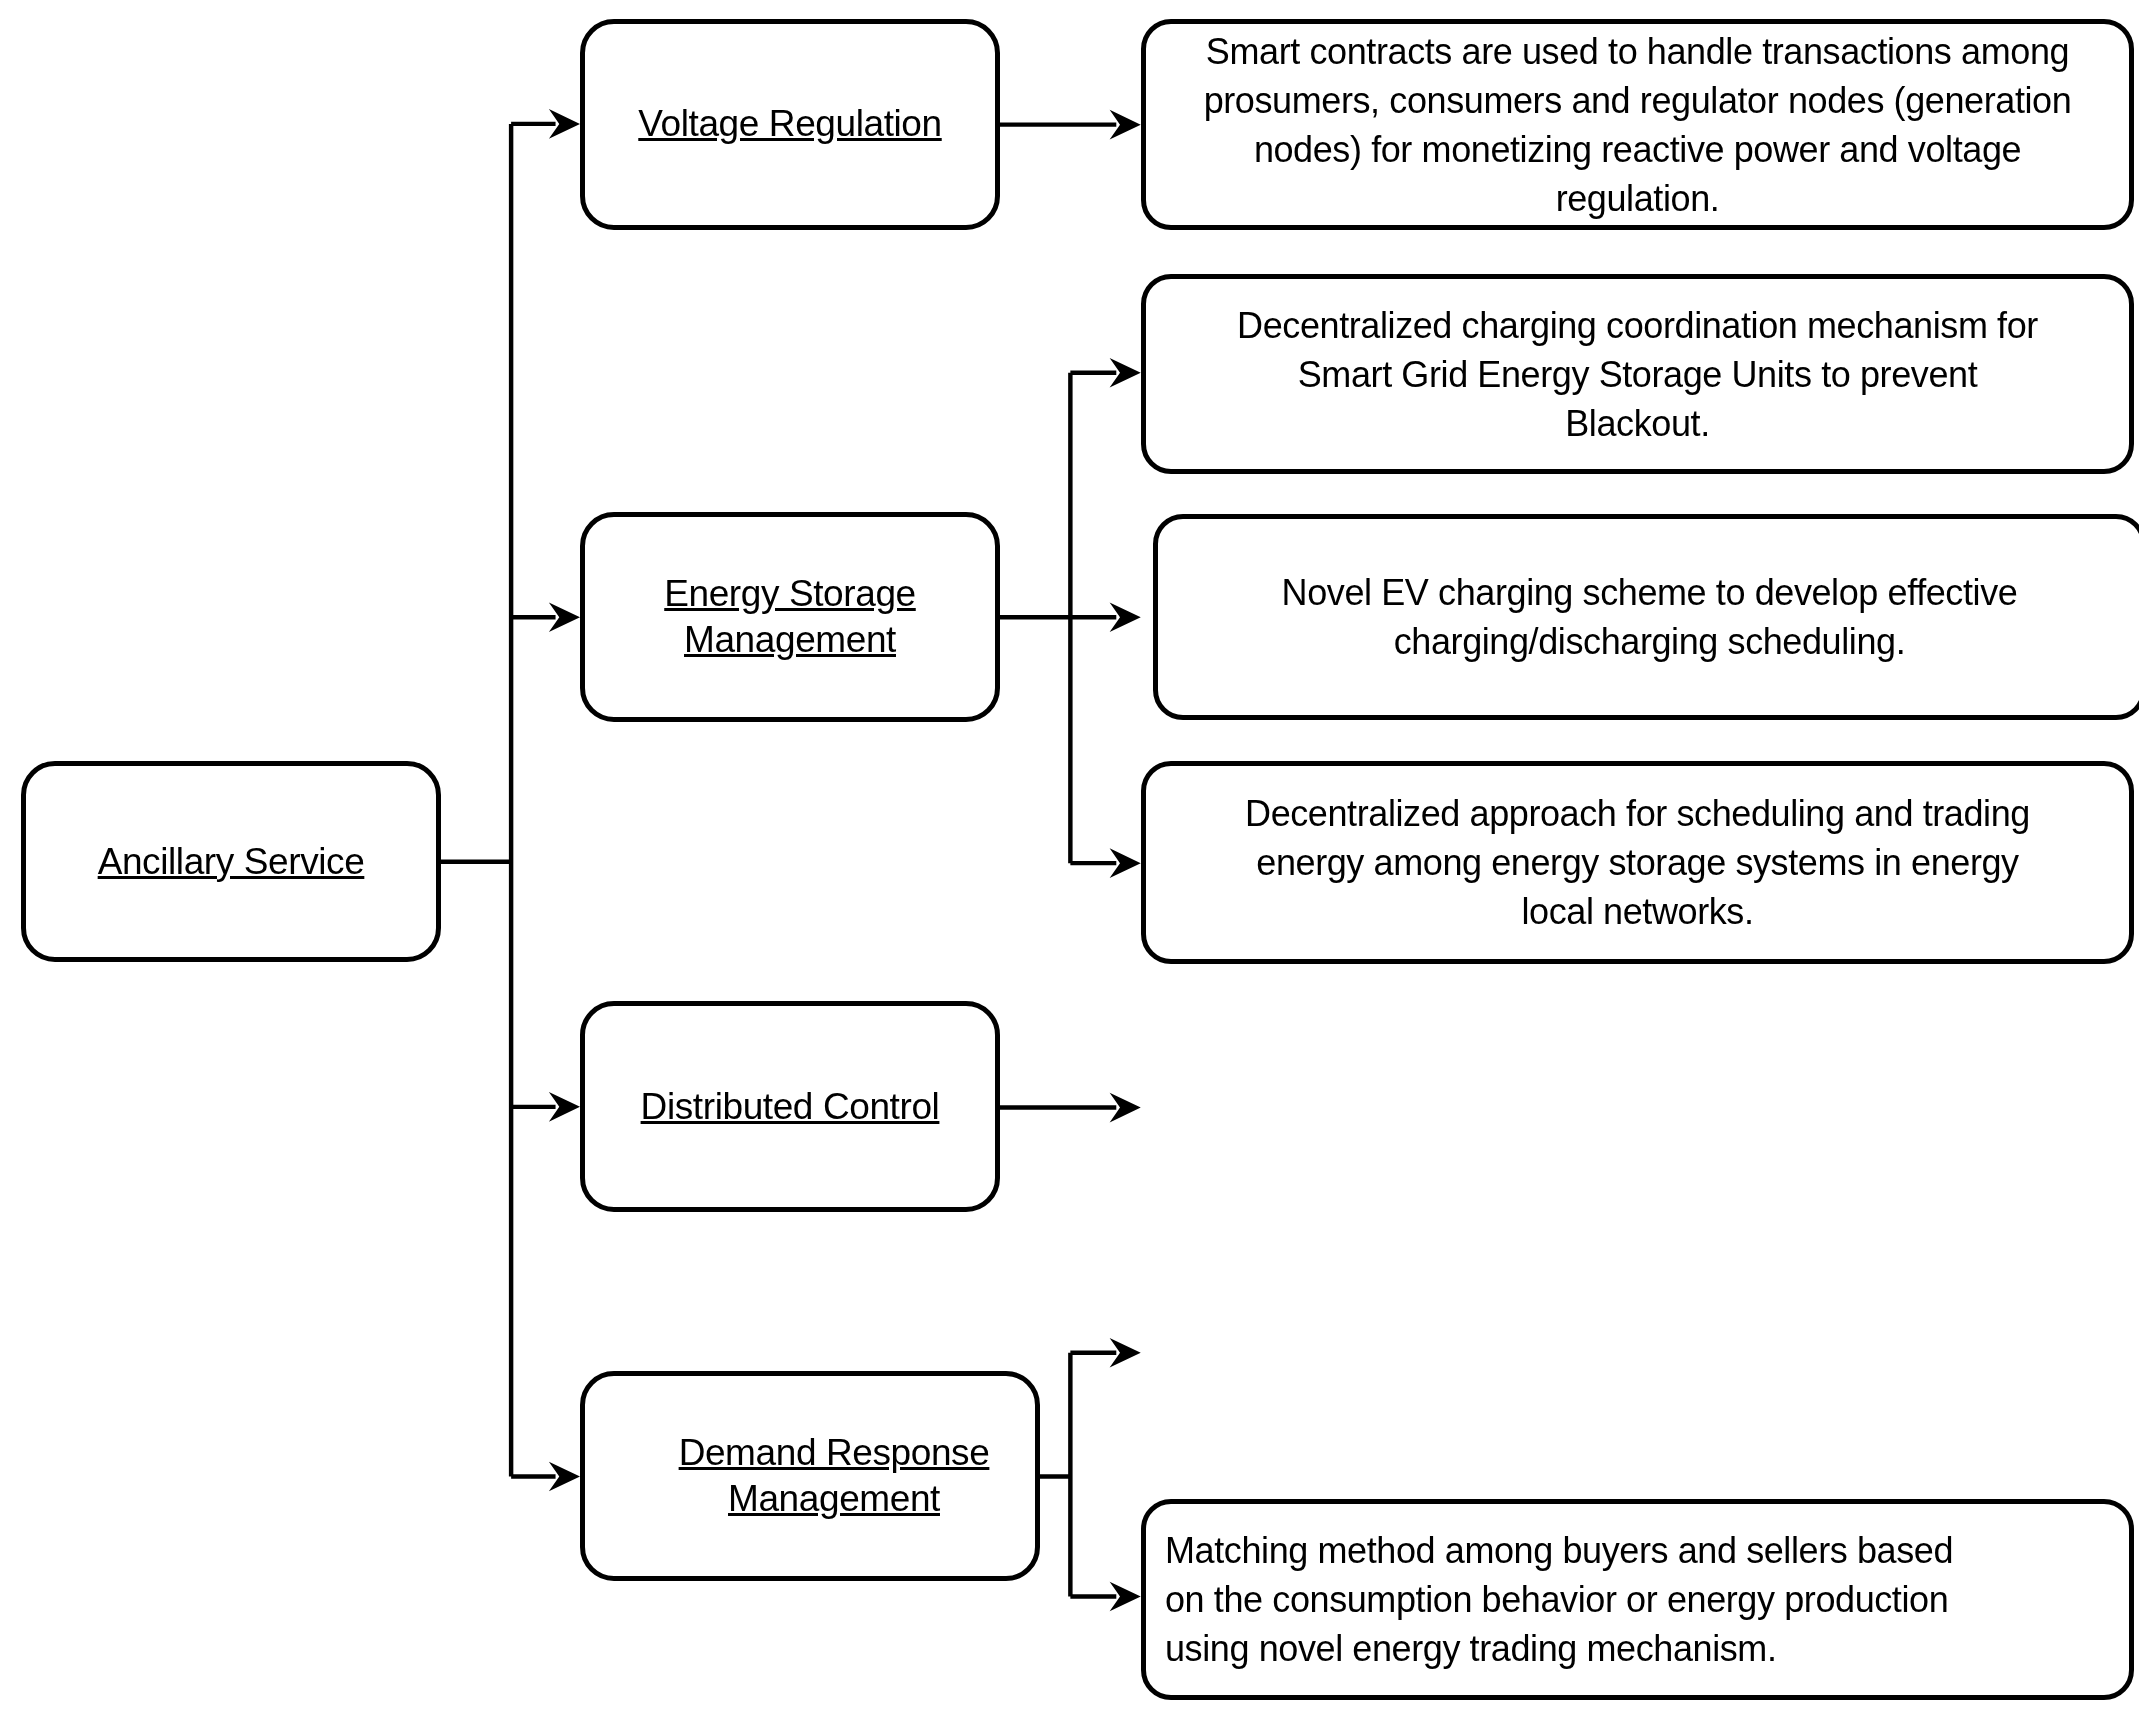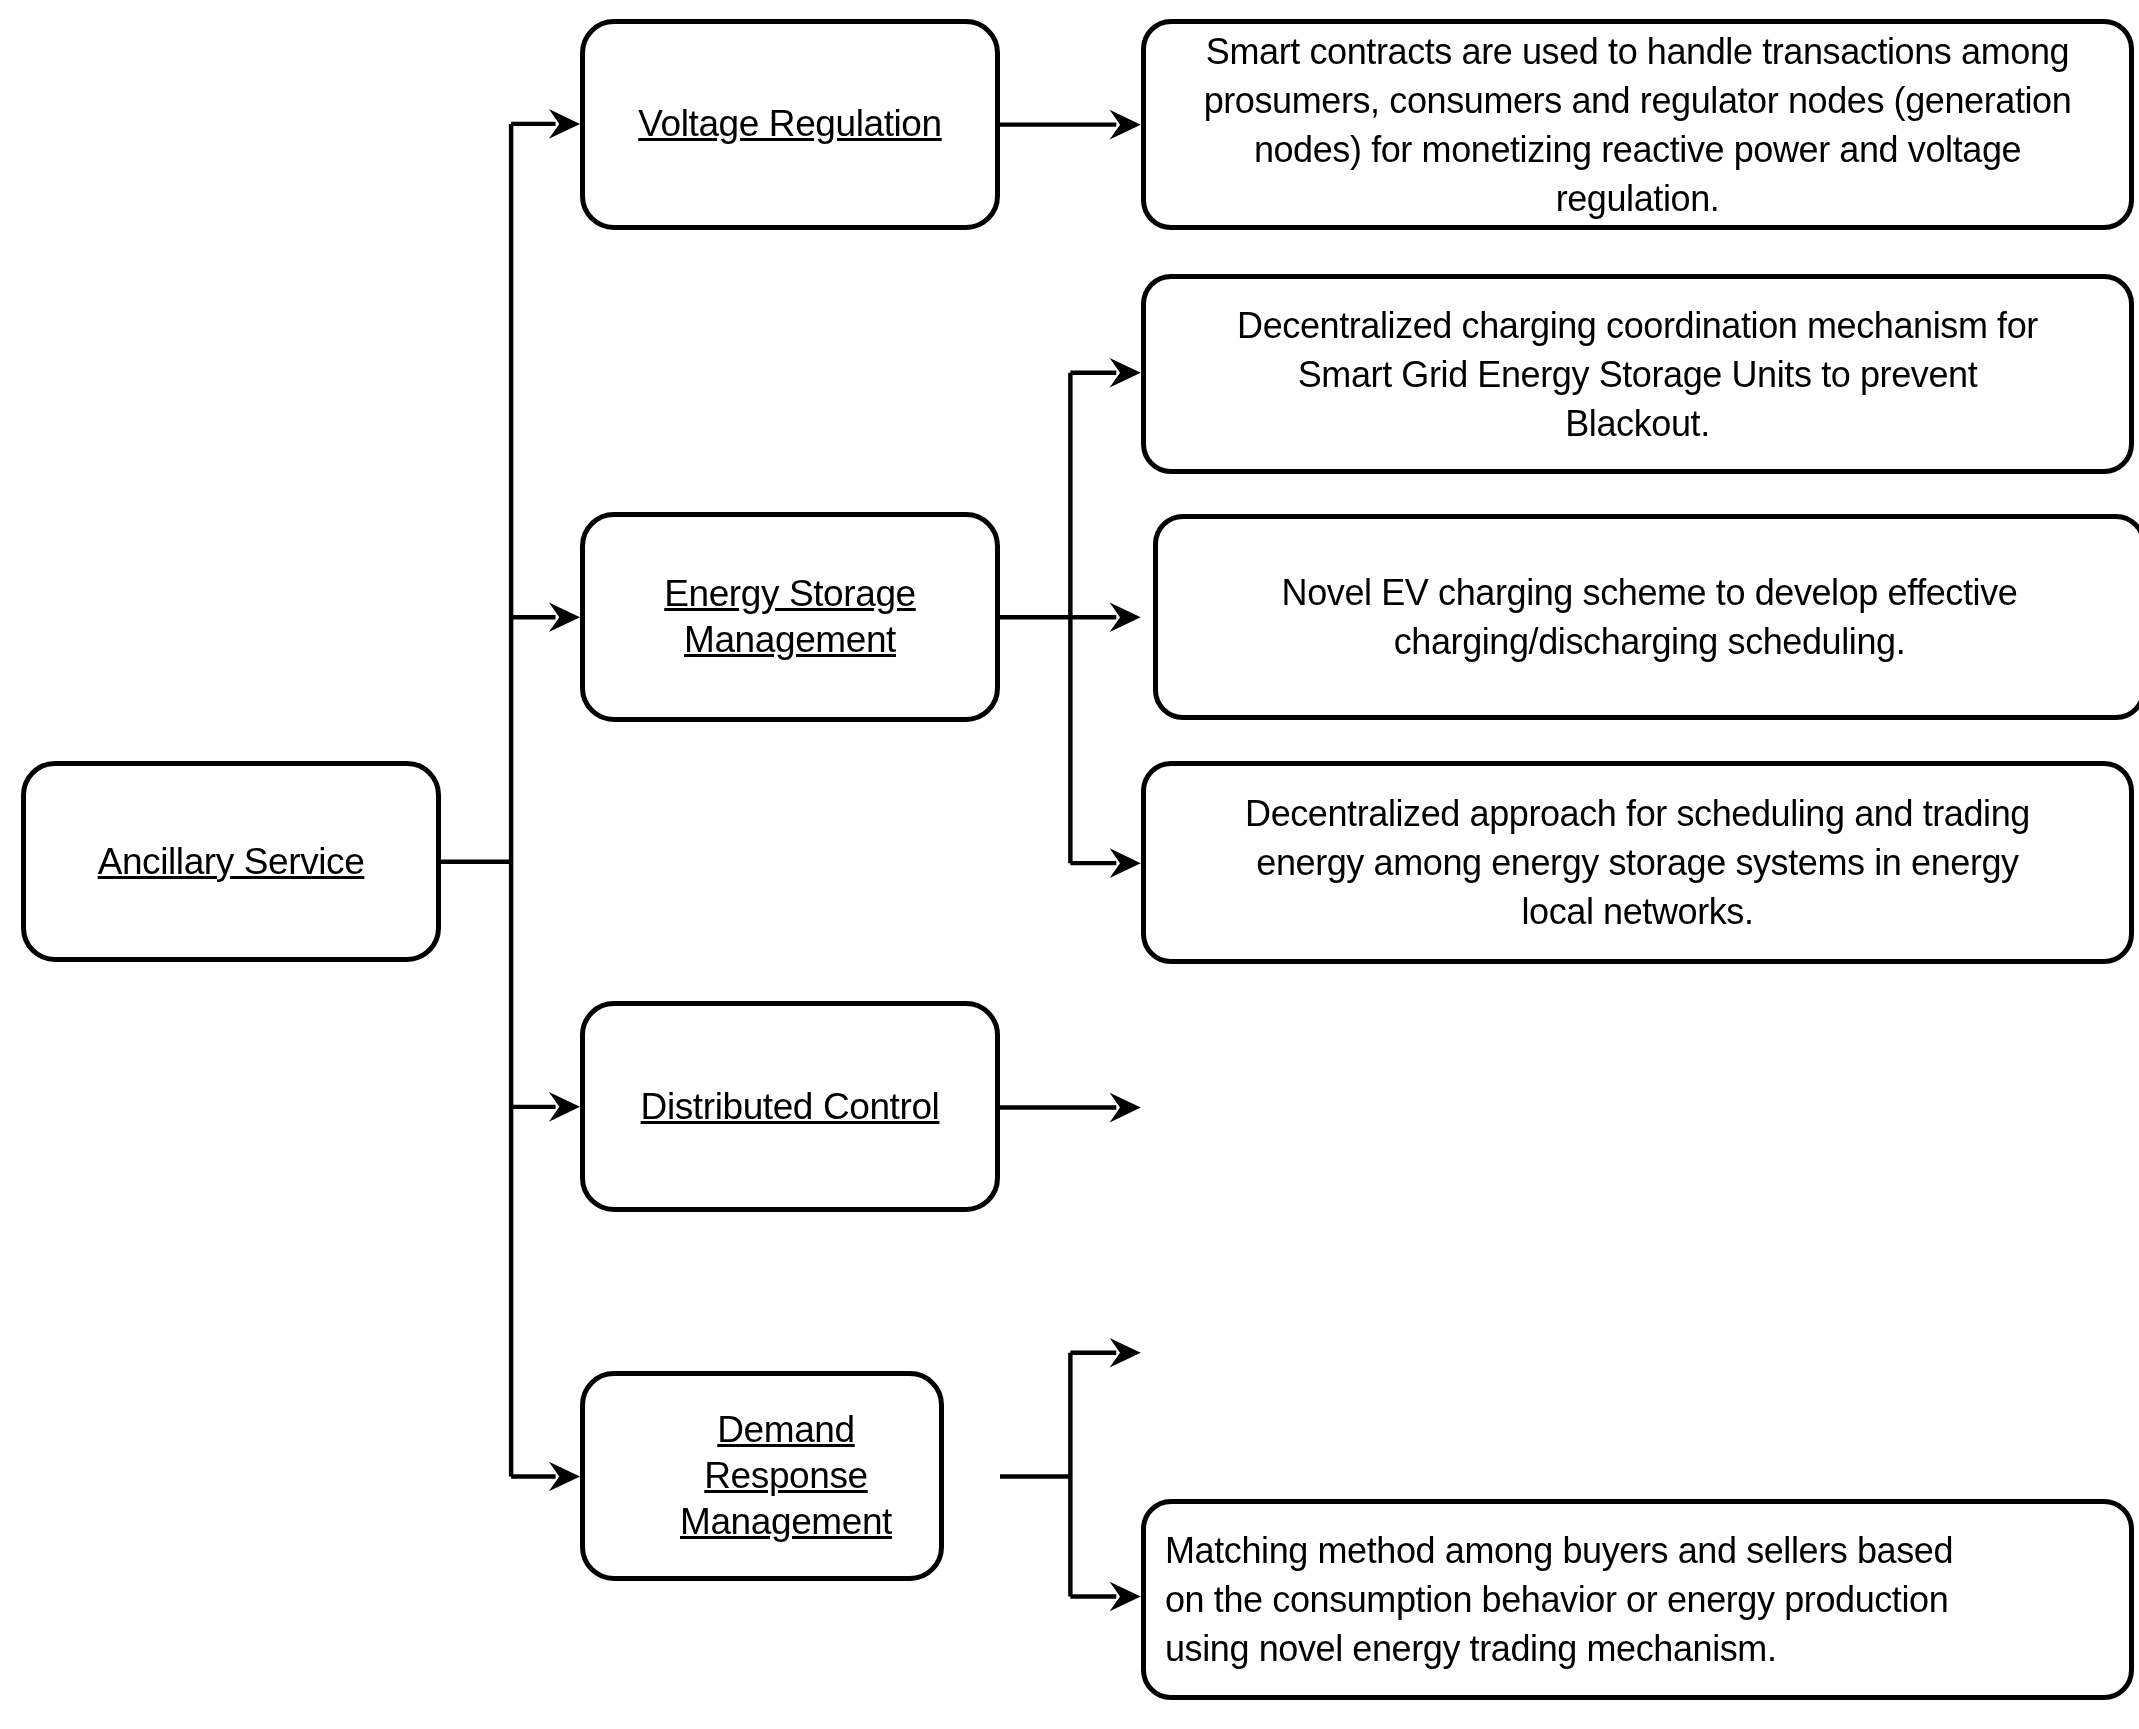--- a/index.html
+++ b/index.html
@@ -128,21 +128,21 @@
 
   <div class="node" style="left:580px; top:18.5px; width:420px; height:211px;">
     <span class="label">Voltage Regulation</span>
   </div>
   <div class="node" style="left:580px; top:1001px; width:420px; height:211px;">
     <span class="label">Distributed Control</span>
   </div>
   <div class="node" style="left:580px; top:512px; width:420px; height:210px;">
     <span class="label">Energy Storage Management</span>
   </div>
-  <div class="node" style="left:580px; top:1371px; width:364px; height:210px;padding-left:48px;">
+  <div class="node" style="left:580px; top:1371px; width:460px; height:210px;padding-left:48px;">
     <span class="label">Demand Response Management</span>
   </div>
 
   <div class="outcome" style="left:1141px; top:19px; width:993px; height:211px;">
     <span class="text">Smart contracts are used to handle transactions among
 prosumers, consumers and regulator nodes (generation
 nodes) for monetizing reactive power and voltage
 regulation.</span>
   </div>
 

